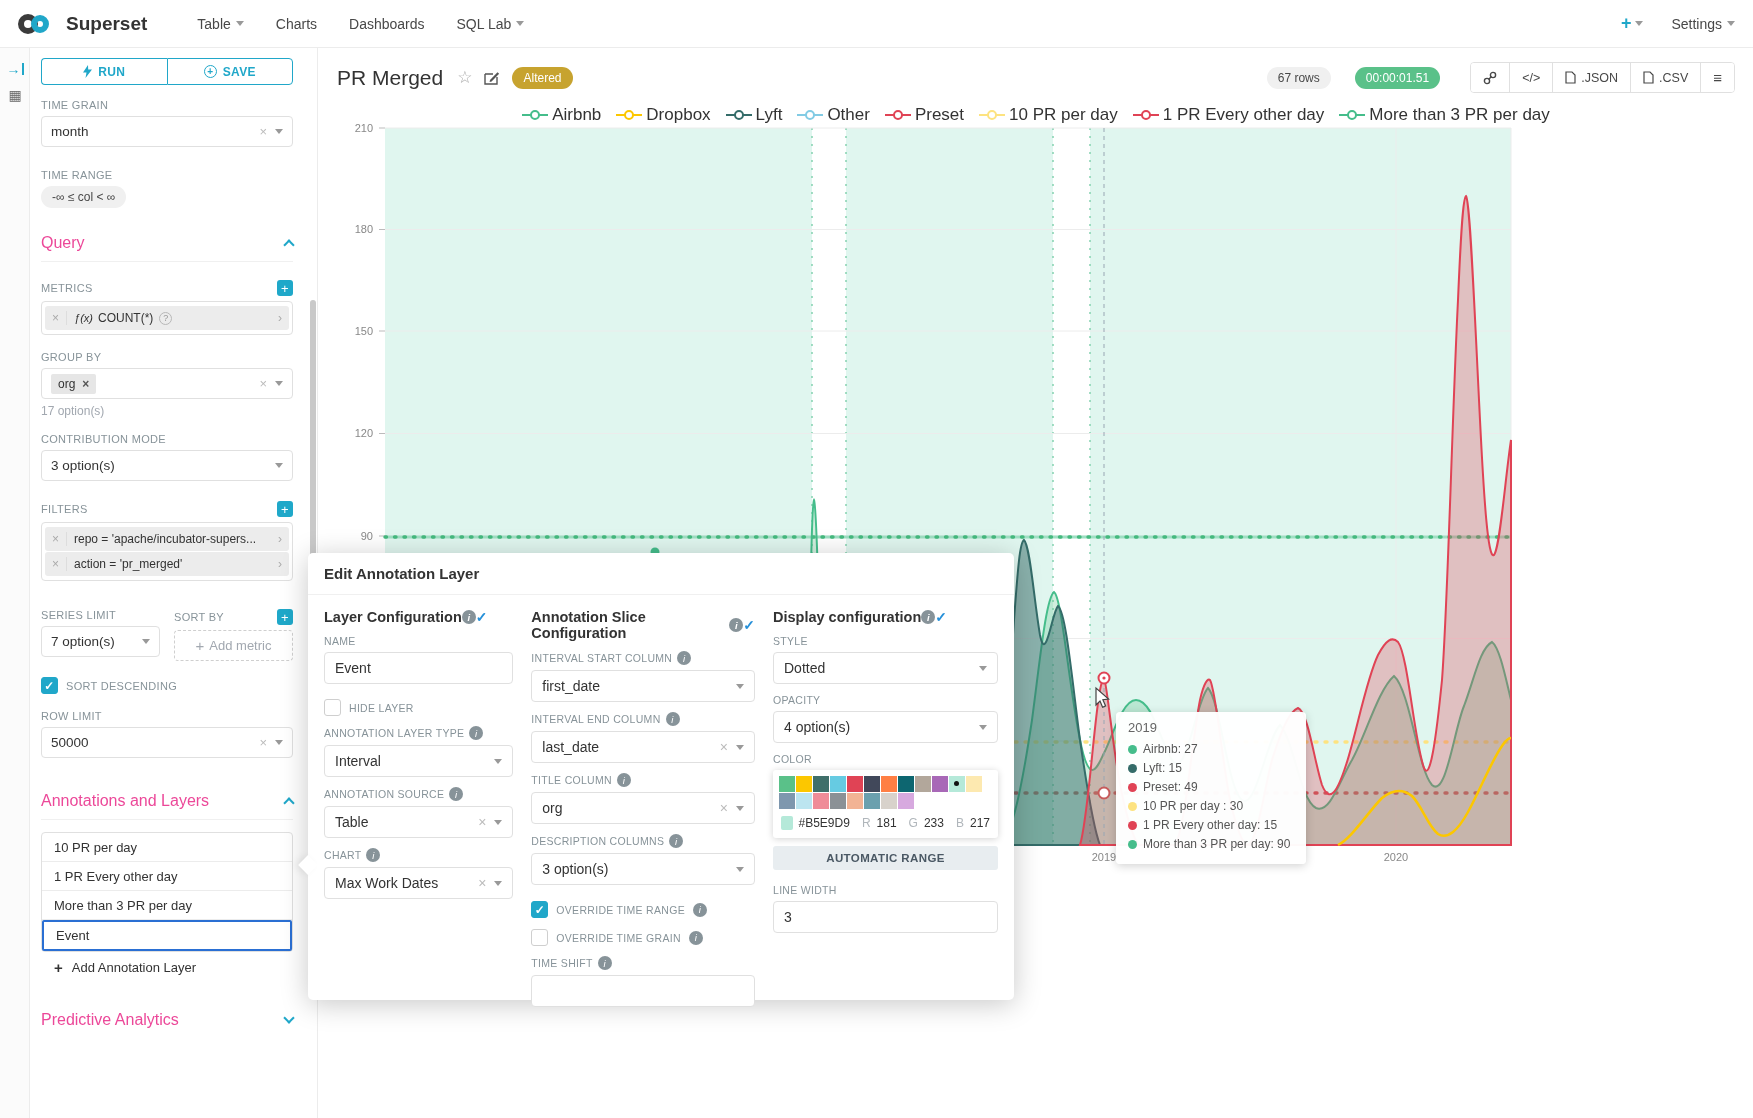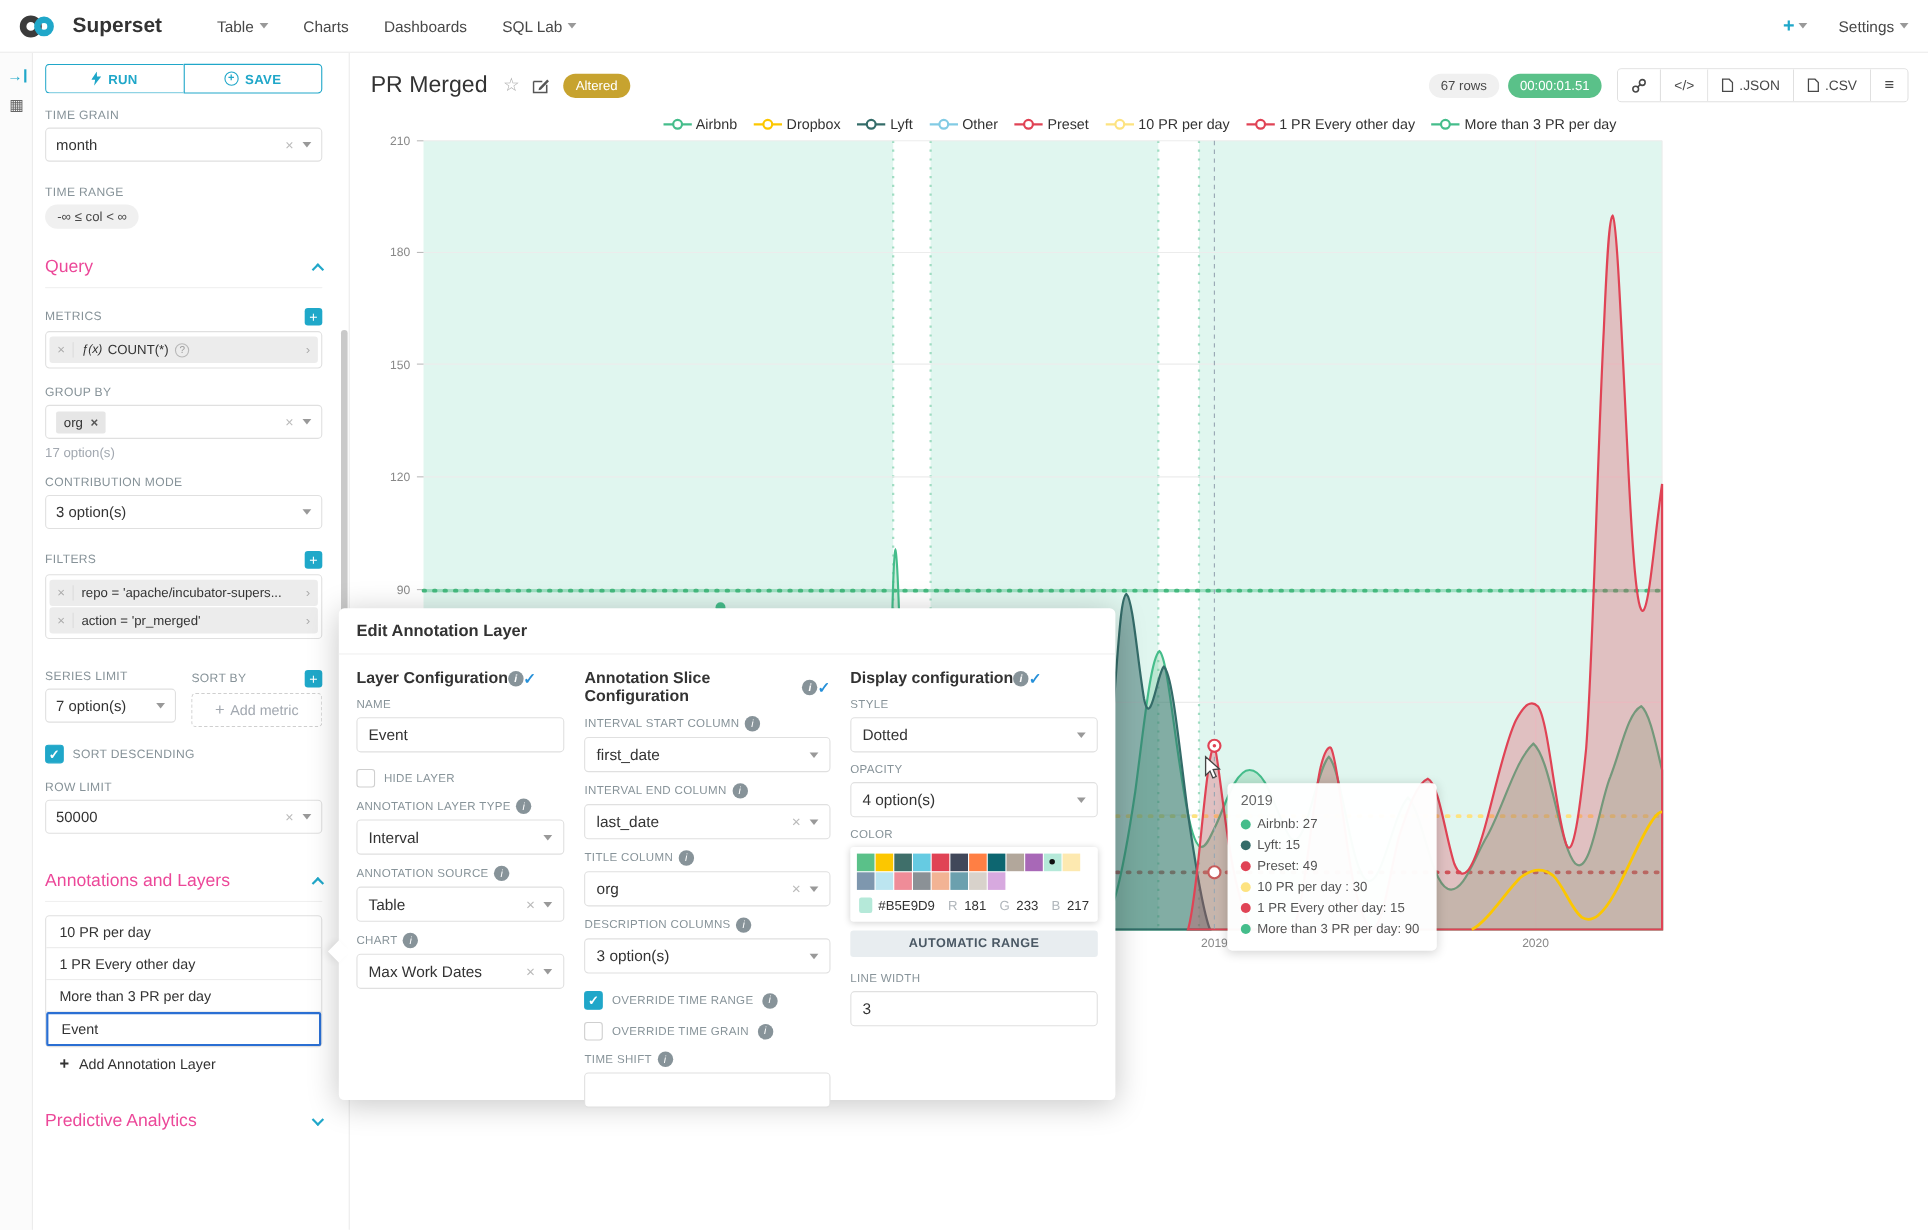--- a/index.html
+++ b/index.html
@@ -75,29 +75,29 @@
   .add-layer { height:31px; display:flex; align-items:center; gap:9px; padding:0 12px; font-size:13px; cursor:pointer; }
   .add-layer .p { font-size:15px; font-weight:bold; color:#333; }
 
   
   .main { position:absolute; left:319px; top:48px; right:0; bottom:0; background:#fff; }
   .chart-header { display:flex; align-items:center; padding:14px 18px 4px 18px; }
   .chart-title { font-size:21px; color:#333; }
   .star { color:#AAA; font-size:17px; margin-left:14px; cursor:pointer; }
   .edit-ic { margin-left:12px; cursor:pointer; display:inline-flex; }
   .badge-altered { color:#fff; font-size:12px; border-radius:11px; padding:4px 11px; margin-left:12px; }
-  .hdr-right { margin-left:auto; display:flex; align-items:center; gap:8px; }
+  .hdr-right { margin-left:auto; display:flex; align-items:center; gap:24px; }
   .pill-rows { background:#F0F0F0; color:#484848; font-size:12px; border-radius:11px; padding:4px 11px; }
   .pill-time { color:#fff; font-size:12px; border-radius:11px; padding:4px 11px; }
   .btn-group { display:flex; border:1px solid #E0E0E0; border-radius:4px; overflow:hidden; margin-left:6px; }
   .btn-group > div { padding:6px 12px; border-right:1px solid #E0E0E0; font-size:12.5px; color:#484848;
     display:flex; align-items:center; gap:5px; cursor:pointer; background:#fff; }
   .btn-group > div:last-child { border-right:none; }
   .legend { display:flex; justify-content:center; gap:15px; margin-top:8px; position:relative; z-index:2; }
-  .legend-item { display:flex; align-items:center; gap:4px; font-size:13px; color:#333; cursor:pointer; }
+  .legend-item { display:flex; align-items:center; gap:4px; font-size:17px; color:#333; cursor:pointer; }
 
   
   .dialog { position:absolute; left:308px; top:553px; width:706px; height:447px; background:#fff; border-radius:5px;
     box-shadow:0 4px 28px rgba(0,0,0,.22); z-index:20; display:flex; flex-direction:column; }
   .dialog-arrow { position:absolute; left:-7px; top:305px; width:14px; height:14px; background:#fff; transform:rotate(45deg);
     box-shadow:-3px 3px 7px rgba(0,0,0,.07); }
   .dialog-title { font-size:15px; font-weight:bold; color:#333; padding:12px 16px; border-bottom:1px solid #F0F0F0; }
   .dialog-body { display:flex; gap:18px; padding:14px 16px 0 16px; flex:1; }
   .dcol1 { width:193px; } .dcol2 { width:228px; } .dcol3 { width:225px; }
   .dsec-head { font-size:14.5px; font-weight:bold; color:#333; display:flex; align-items:center; gap:0; margin-bottom:6px; }

